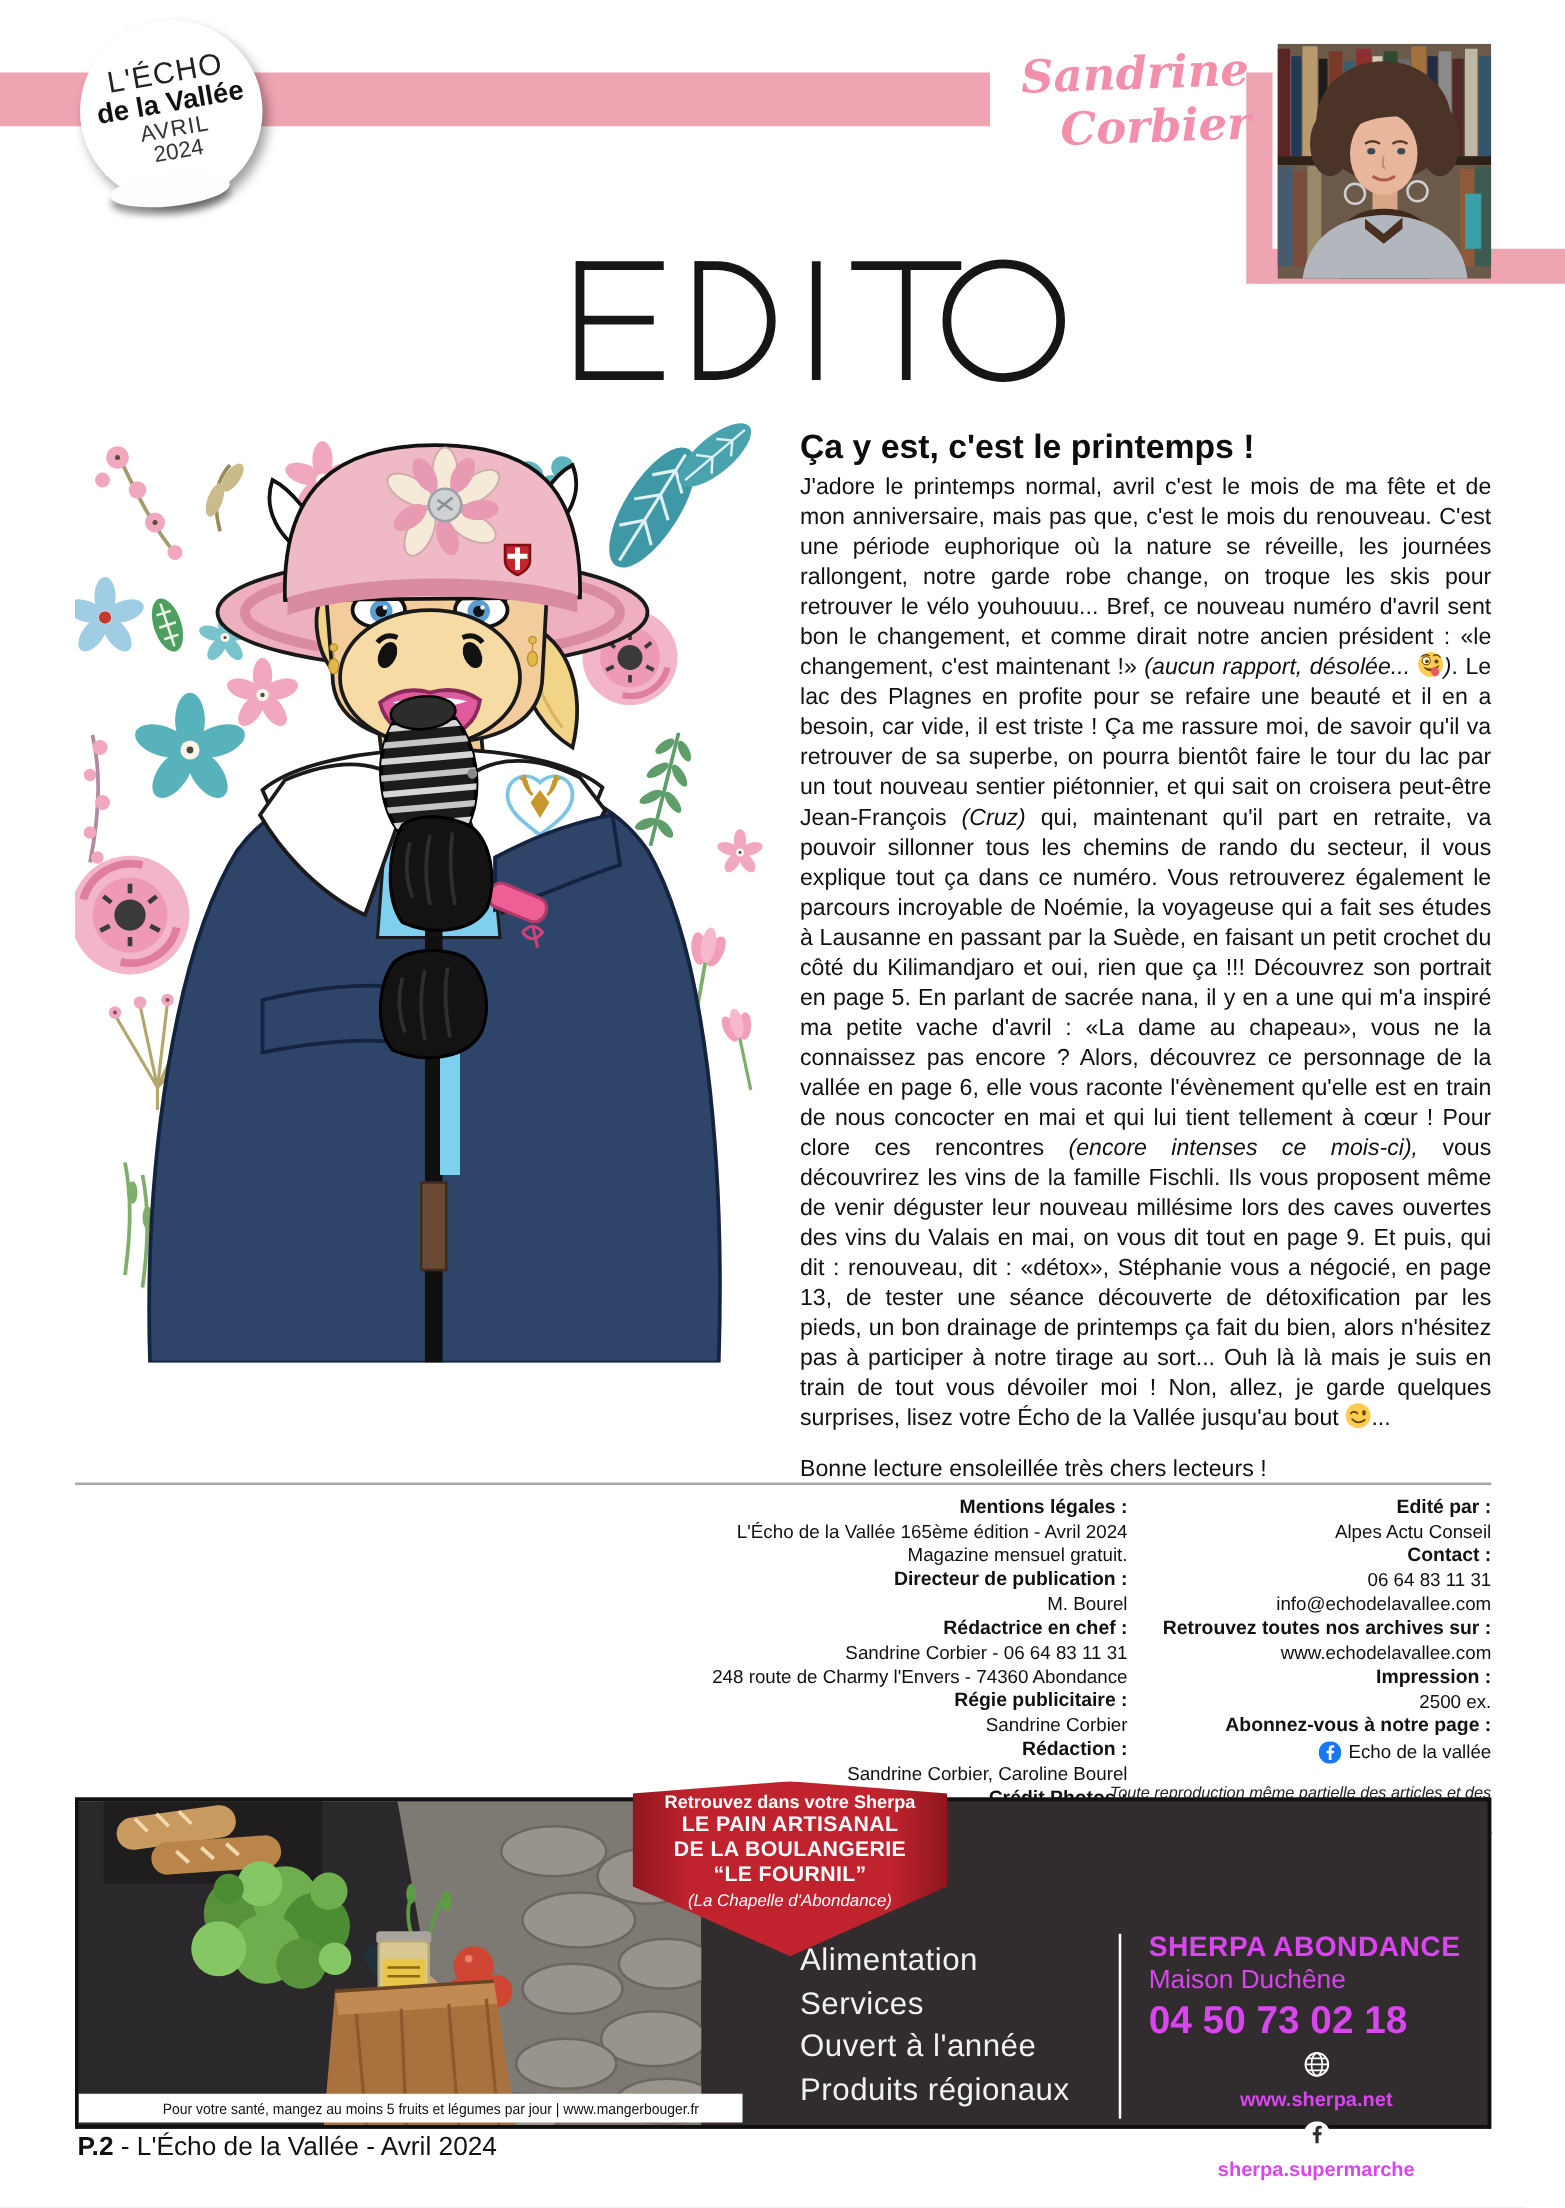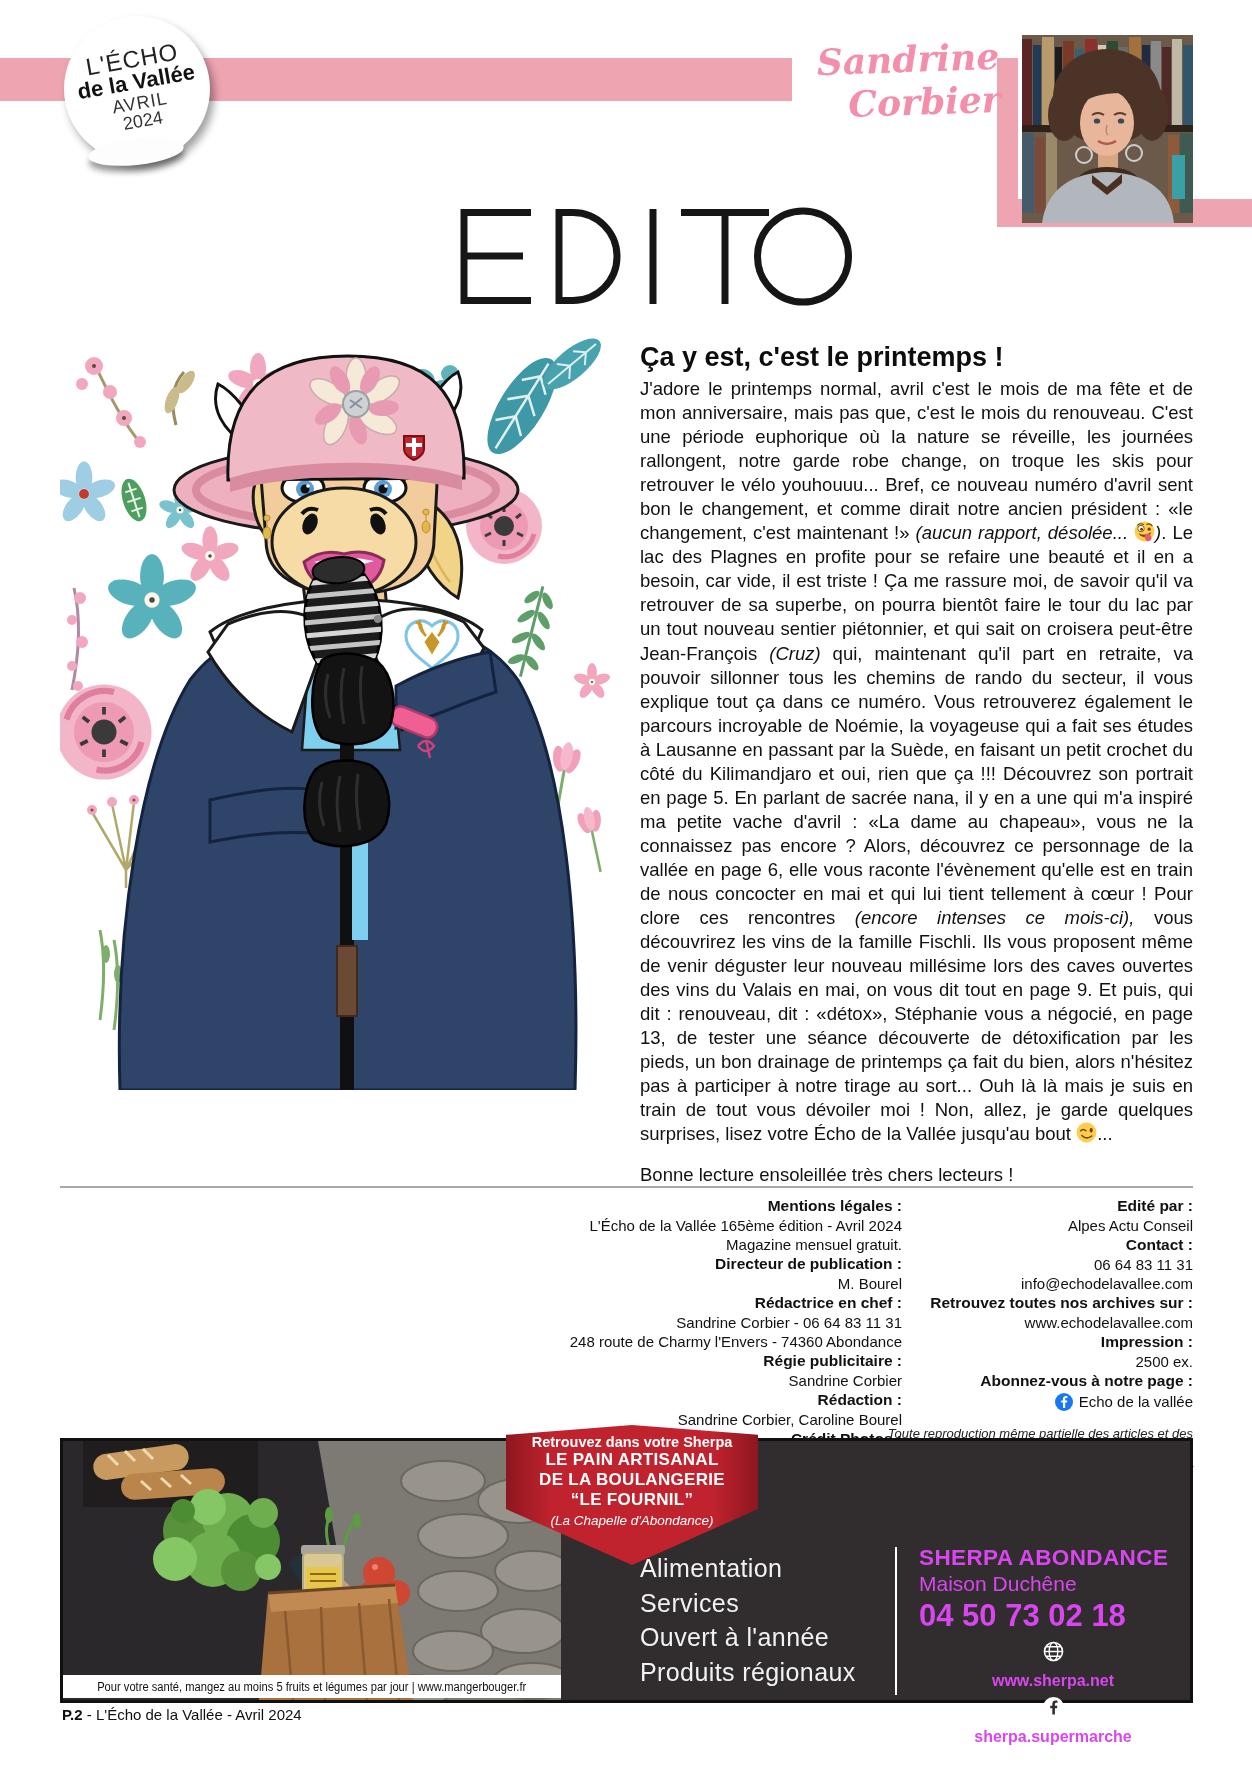--- a/index.html
+++ b/index.html
@@ -49,21 +49,21 @@
   .legal-right{left:871px;top:1196px;width:322px;}
   .legal div.b{font-weight:bold;font-size:15.5px;}
   .fb-line{display:flex;justify-content:flex-end;align-items:center;gap:6px;margin-top:1px;}
   .disclaimer{margin-top:14px;font-style:italic;font-size:13px;line-height:1.35;color:#222;}
 
   
   .ad{left:60px;top:1438px;width:1133px;height:265px;background:var(--ad_dark,#312d2e);
       border:3px solid #101010;box-sizing:border-box;}
   .ad-photo{position:absolute;left:0;top:0;width:498px;height:259px;}
   .ad-caption{position:absolute;left:0;bottom:2px;width:498px;height:23px;background:#fff;
-      display:flex;align-items:center;justify-content:center;font-size:12px;color:#111;white-space:nowrap;overflow:hidden;}
+      display:flex;align-items:center;justify-content:center;font-size:12px;color:#111;white-space:nowrap;overflow:hidden;padding-left:33px;}
   .ad-caption span{display:inline-block;transform:scaleX(.93);}
   .ribbon{position:absolute;left:443px;top:-16px;width:252px;height:140px;z-index:5;
       background:linear-gradient(90deg,#8e161f 0%,var(--ribbon_red,#c0232e) 18%,var(--ribbon_red,#c0232e) 82%,#8e161f 100%);
       clip-path:polygon(0 7%,50% 0,100% 7%,100% 60%,50% 100%,0 60%);
       color:#fff;text-align:center;padding-top:9px;box-sizing:border-box;}
   .ribbon .r1{font-size:14.5px;font-weight:bold;}
   .ribbon .r2{font-size:17px;font-weight:bold;letter-spacing:.3px;line-height:1.18;}
   .ribbon .r5{font-size:13.5px;font-style:italic;margin-top:3px;}
   .ad-services{position:absolute;left:577px;top:110px;font-size:25px;line-height:1.38;color:#f2f2f2;letter-spacing:.4px;}
   .sherpa-logo{position:absolute;left:726px;top:10px;width:252px;text-align:center;color:#fff;}
@@ -72,21 +72,21 @@
       font-family:"Liberation Sans",sans-serif;}
   .sherpa-logo .underline{width:190px;height:4px;background:#fff;margin:2px auto 0;}
   .ad-divider{position:absolute;left:832px;top:106px;width:2px;height:148px;background:#fff;}
   .ad-contact{position:absolute;left:856px;top:104px;width:268px;color:#d946ef;}
   .ad-contact .c1{font-size:22.5px;font-weight:bold;letter-spacing:.4px;}
   .ad-contact .c2{font-size:21px;margin-top:1px;}
   .ad-contact .c3{font-size:31px;font-weight:bold;margin-top:2px;}
   .icon-row{display:flex;align-items:center;gap:10px;margin-top:7px;font-size:16px;font-weight:bold;flex-direction:column;}
   .icon-row svg{flex:0 0 auto;}
 
-  .footer{left:62px;top:1706px;font-size:15px;color:#111;}
+  .footer{left:62px;top:1706px;font-size:21px;color:#111;}
   .footer b{font-weight:bold;}
 </style>
 </head>
 <body>
 
 <div class="page">
 
   <div class="abs band-left"></div>
   <div class="abs strip-vert"></div>
   <div class="abs strip-horiz"></div>

